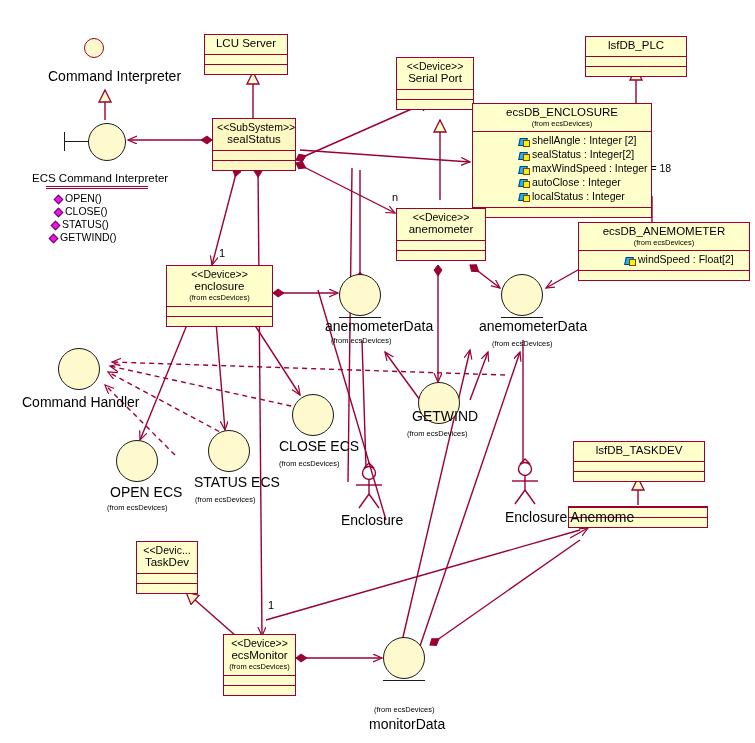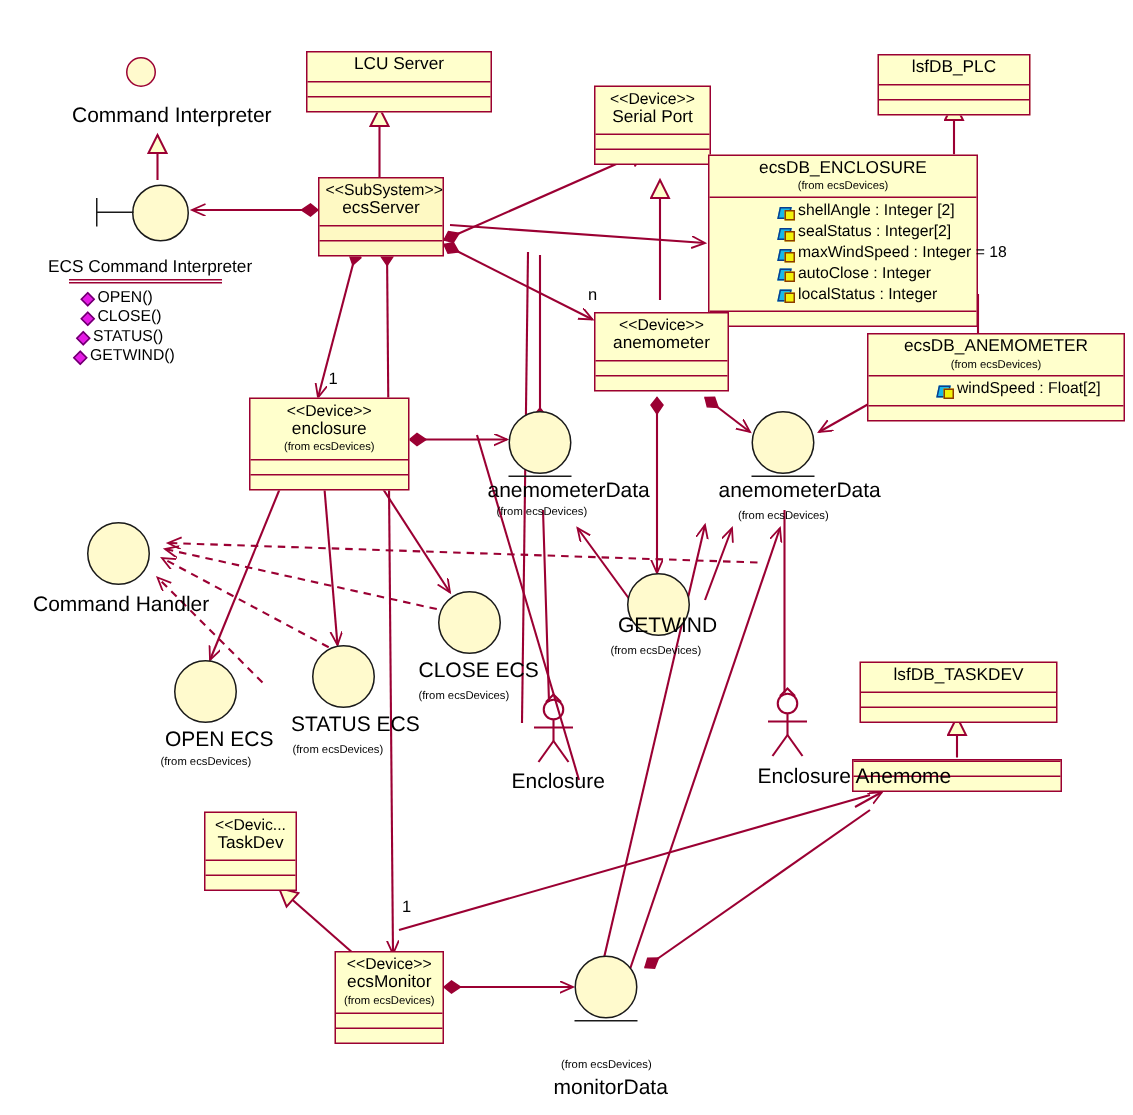--- a/index.html
+++ b/index.html
@@ -279,32 +279,32 @@
 
       <path d="M638,505 L638,478" marker-end="url(#tri)"></path>
 
       <path d="M236,636 L186,592" marker-end="url(#tri)"></path>
 
       <path d="M580,530 L266,620"></path>
 
     </g>
   </svg>
 
-  <div class="uml-box" style="left:204px; top:34px; width:124px;">
+  <div class="uml-box" style="left:204px; top:34px; width:84px;">
     <div class="hdr">
       <div class="nm">LCU Server</div>
     </div>
     <div class="sep compart"></div>
     <div class="sep compart"></div>
   </div>
 
   <div class="uml-box box-green" style="left:212px; top:118px; width:84px;">
     <div class="hdr">
       <div class="stereo">&lt;&lt;SubSystem&gt;&gt;</div>
-      <div class="nm">ecsServer</div>
+      <div class="nm">sealStatus</div>
     </div>
     <div class="sep compart"></div>
     <div class="sep compart"></div>
   </div>
 
   <div class="uml-box" style="left:396px; top:57px; width:78px;">
     <div class="hdr">
       <div class="stereo">&lt;&lt;Device&gt;&gt;</div>
       <div class="nm">Serial Port</div>
     </div>

